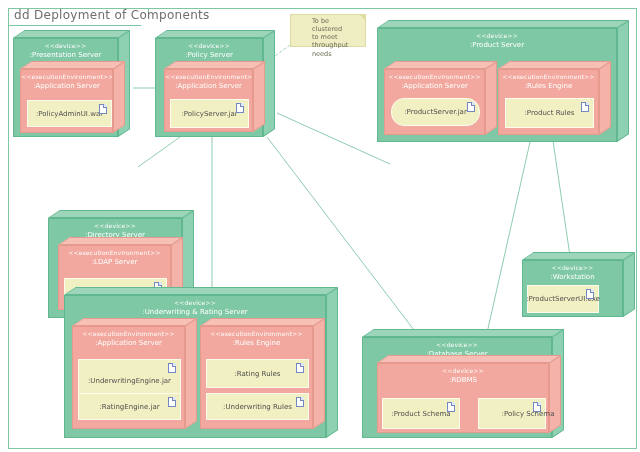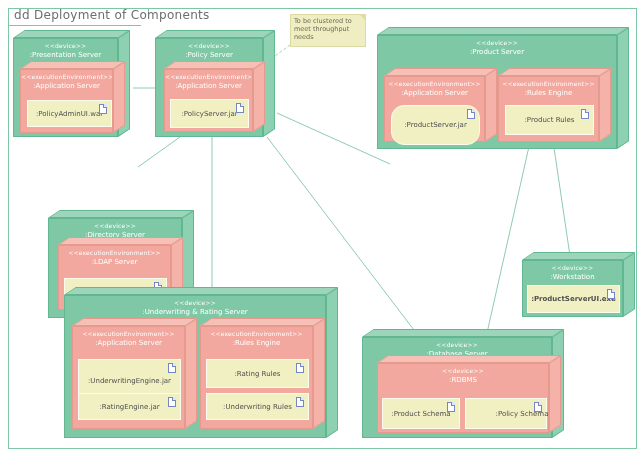--- a/index.html
+++ b/index.html
@@ -38,21 +38,21 @@
   .artifact{position:absolute;background:#f1f0c2;border:1px solid #fbfbee;
     box-sizing:border-box;display:flex;align-items:center;justify-content:center;
     font-size:7px;color:#4f4f4f;white-space:nowrap;}
   .doc{position:absolute;top:3px;right:4px;width:8px;height:10px;
     background:#ffffff;border:1px solid #7487c4;box-sizing:border-box;}
   .doc::before{content:"";position:absolute;top:-1px;right:-1px;width:3px;height:3px;
     background:#dfe6f5;border-left:1px solid #7487c4;border-bottom:1px solid #7487c4;}
   
   #note{position:absolute;left:290px;top:14px;width:76px;height:33px;
     background:#efeec2;border:1px solid #ddDBa4;box-sizing:border-box;
-    font-size:6.5px;line-height:1.25;color:#6b6b54;padding:2px 3px;z-index:2;}
+    font-size:6.5px;line-height:1.25;color:#6b6b54;padding:2px 21px;z-index:2;}
   #note-fold{position:absolute;top:0;right:0;width:0;height:0;
     border-left:5px solid transparent;border-top:5px solid #dedd9f;}
 </style>
 </head>
 <body>
 
 <div id="stage">
 
   <div id="frame"></div>
   <div id="frame-tab"></div>
@@ -109,33 +109,33 @@
           <div class="iname">:Application Server</div>
           <div class="artifact" style="left:5px;top:29px;width:79px;height:29px;">
             <span>:PolicyServer.jar</span>
             <i class="doc"></i>
           </div>
         </div>
       </div>
     </div>
   </div>
 
-  <div class="node green3d" style="left:377px;top:27px;width:252px;height:122px;">
+  <div class="node green3d" style="left:377px;top:20px;width:252px;height:122px;">
     <div class="face-top"></div>
     <div class="face-right"></div>
     <div class="face-front">
       <div class="stereo">&lt;&lt;device&gt;&gt;</div>
       <div class="iname">:Product Server</div>
       <div class="node pink3d" style="left:6px;top:32px;width:113px;height:74px;">
         <div class="face-top"></div>
         <div class="face-right"></div>
         <div class="face-front">
           <div class="stereo">&lt;&lt;executionEnvironment&gt;&gt;</div>
           <div class="iname">:Application Server</div>
-          <div class="artifact" style="left:6px;top:28px;width:89px;height:40px;border-radius:13px;">
+          <div class="artifact" style="left:6px;top:28px;width:89px;height:28px;border-radius:13px;">
             <span>:ProductServer.jar</span>
             <i class="doc"></i>
           </div>
         </div>
       </div>
       <div class="node pink3d" style="left:120px;top:32px;width:113px;height:74px;">
         <div class="face-top"></div>
         <div class="face-right"></div>
         <div class="face-front">
           <div class="stereo">&lt;&lt;executionEnvironment&gt;&gt;</div>
@@ -170,21 +170,21 @@
     </div>
   </div>
 
 
   <div class="node green3d" style="left:522px;top:252px;width:113px;height:65px;">
     <div class="face-top"></div>
     <div class="face-right"></div>
     <div class="face-front">
       <div class="stereo">&lt;&lt;device&gt;&gt;</div>
       <div class="iname">:Workstation</div>
-      <div class="artifact" style="left:4px;top:24px;width:93px;height:28px;font-weight:bold;">
+      <div class="artifact" style="left:4px;top:24px;width:72px;height:28px;">
         <span>:ProductServerUI.exe</span>
         <i class="doc"></i>
       </div>
     </div>
   </div>
 
   <div class="node green3d" style="left:64px;top:287px;width:274px;height:151px;border-radius:22px;">
     <div class="face-top"></div>
     <div class="face-right"></div>
     <div class="face-front">
@@ -234,21 +234,21 @@
       <div class="node pink3d" style="left:6px;top:17px;width:184px;height:78px;margin-left:8px;">
         <div class="face-top"></div>
         <div class="face-right"></div>
         <div class="face-front">
           <div class="stereo">&lt;&lt;device&gt;&gt;</div>
           <div class="iname">:RDBMS</div>
           <div class="artifact" style="left:4px;top:34px;width:78px;height:31px;">
             <span>:Product Schema</span>
             <i class="doc"></i>
           </div>
-          <div class="artifact" style="left:87px;top:34px;width:82px;height:31px;padding-left:32px;">
+          <div class="artifact" style="left:100px;top:34px;width:68px;height:31px;padding-left:32px;">
             <span>:Policy Schema</span>
             <i class="doc"></i>
           </div>
         </div>
       </div>
     </div>
   </div>
 
 </div>
 

